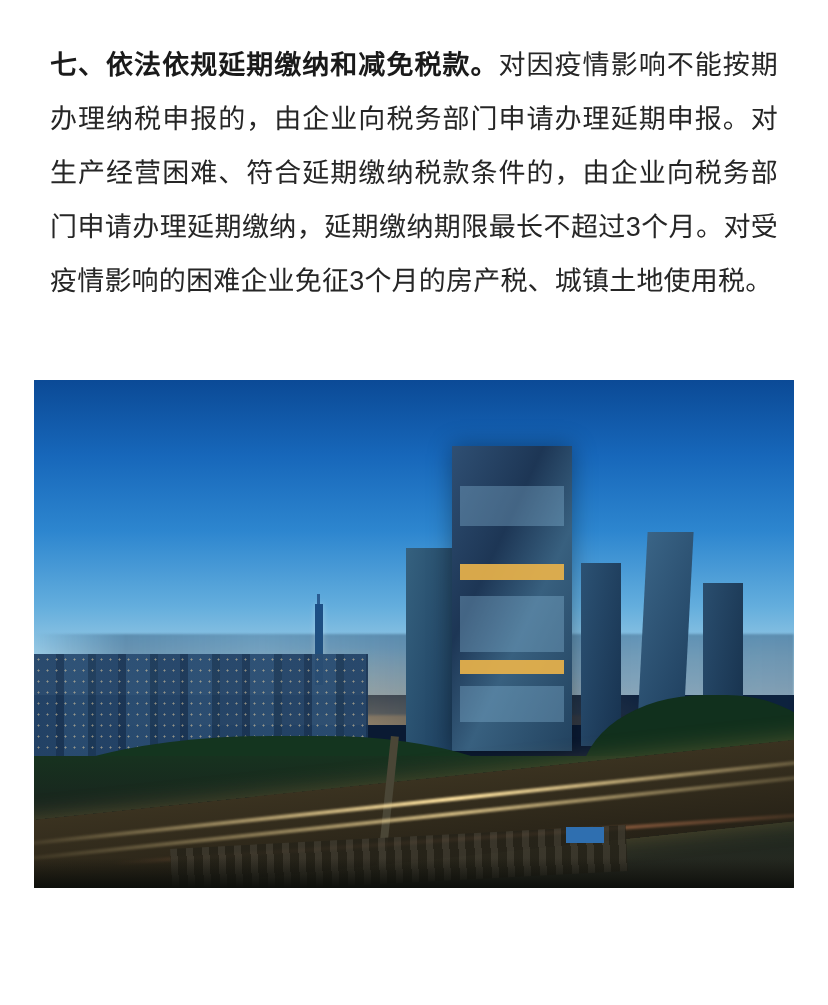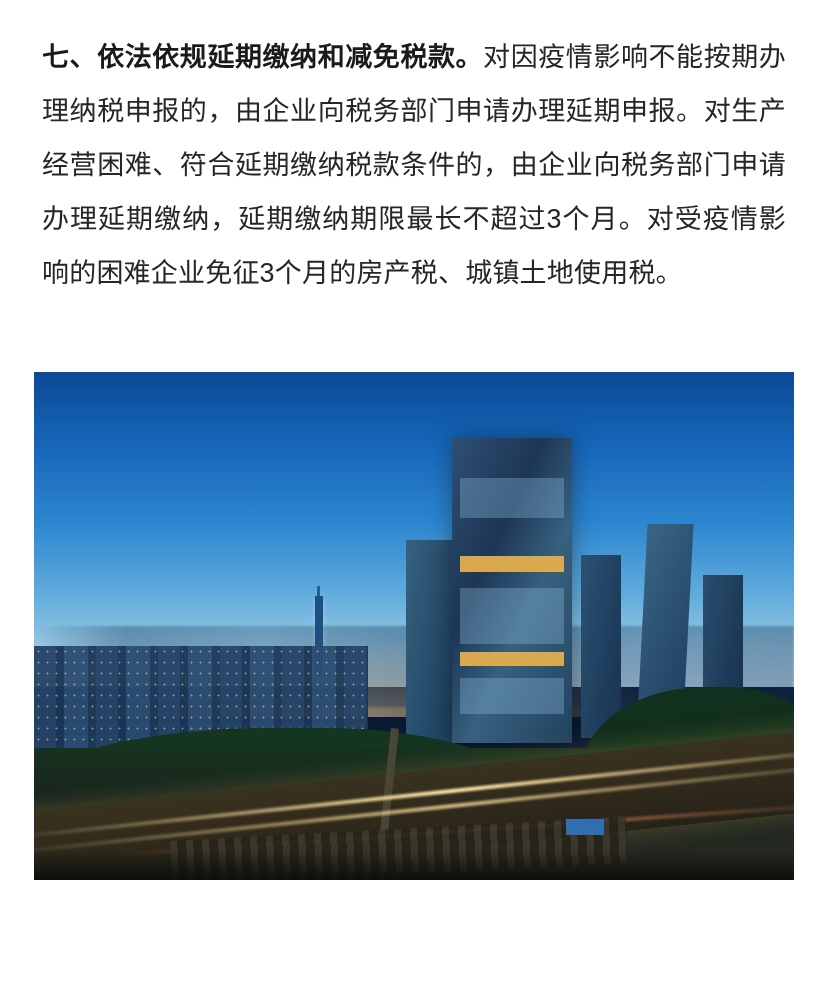--- a/index.html
+++ b/index.html
@@ -24,21 +24,21 @@
   .article-body {
     padding: 22px 34px 0 34px;
   }
   .paragraph {
     font-size: 27px;
     line-height: 54px;
     letter-spacing: 0.2px;
     text-align: justify;
     text-justify: inter-ideograph;
     color: #262626;
-    margin: 8px;
+    margin: 16px;
     word-break: break-all;
   }
   .paragraph .lead {
     font-weight: bold;
     color: #1a1a1a;
   }
   .figure {
     margin: 72px 34px 0 34px;
     width: 760px;
     height: 508px;

